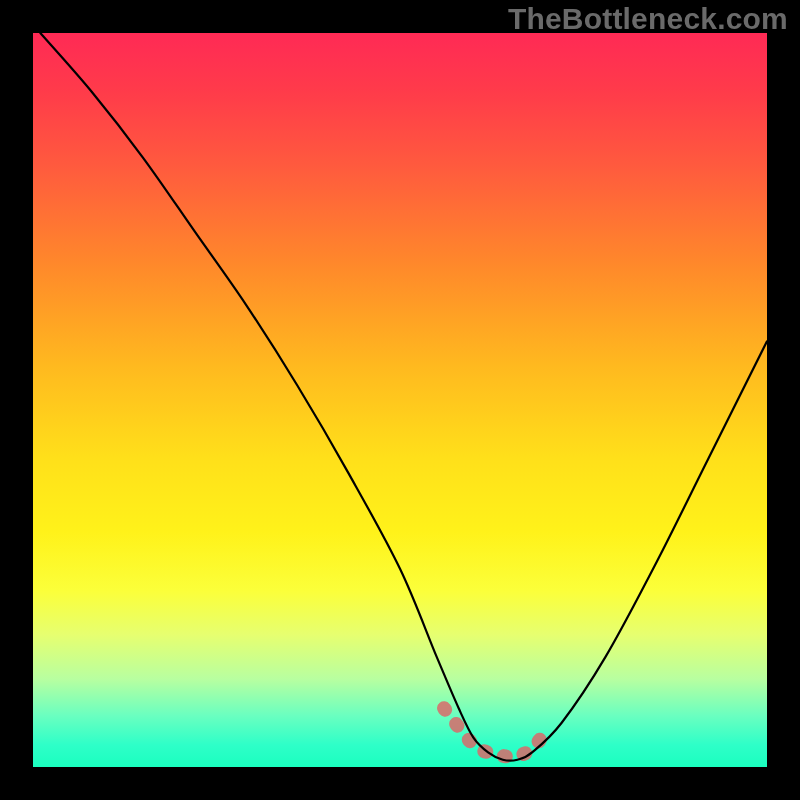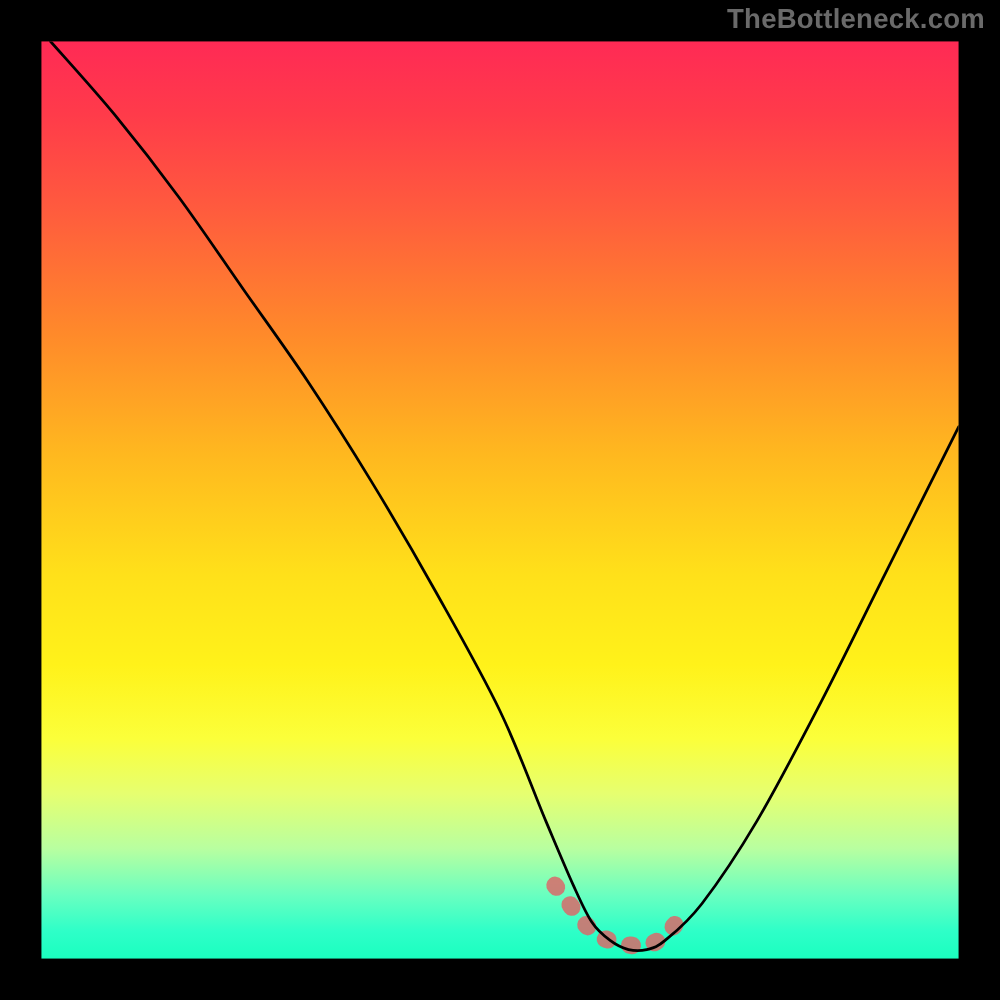--- a/index.html
+++ b/index.html
@@ -9,21 +9,21 @@
     left: 0; top: 0;
     width: 800px; height: 800px;
     background: #000;
   }
   .watermark {
     position: absolute;
     top: 2px;
     right: 12px;
     color: #6a6a6a;
     font-family: Arial, Helvetica, sans-serif;
-    font-size: 22px;
+    font-size: 30px;
     font-weight: bold;
     letter-spacing: 0.2px;
     user-select: none;
   }
   .plot-area {
     position: absolute;
     left: 33px;
     top: 33px;
     width: 734px;
     height: 734px;

